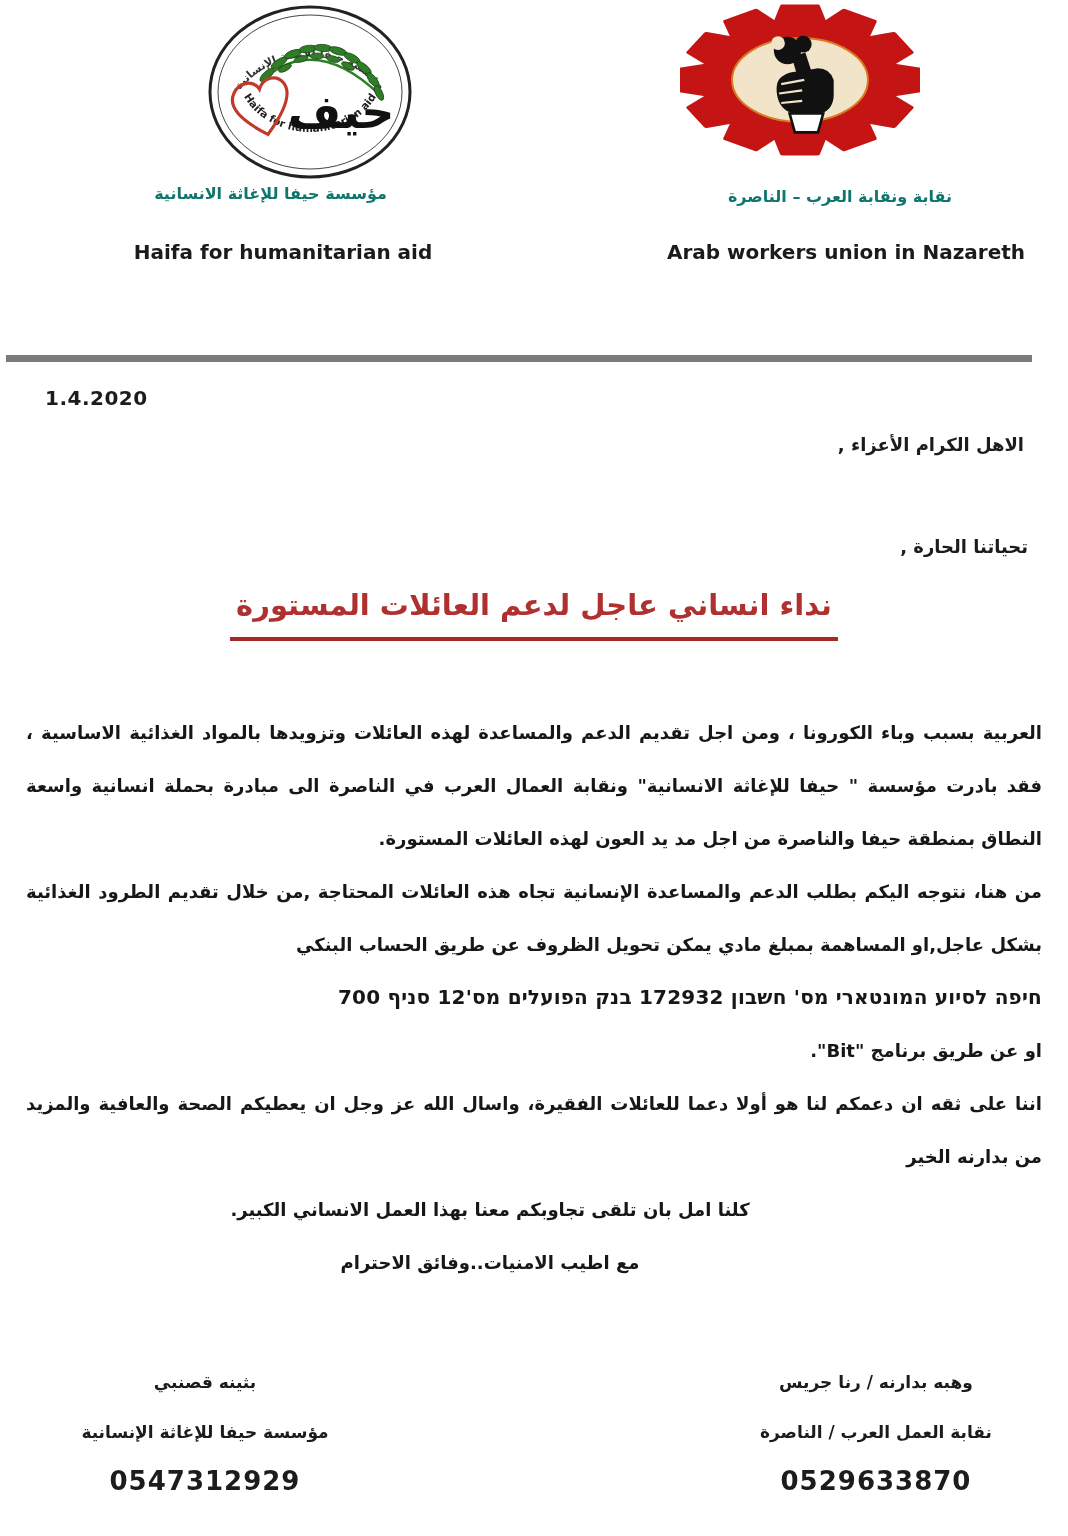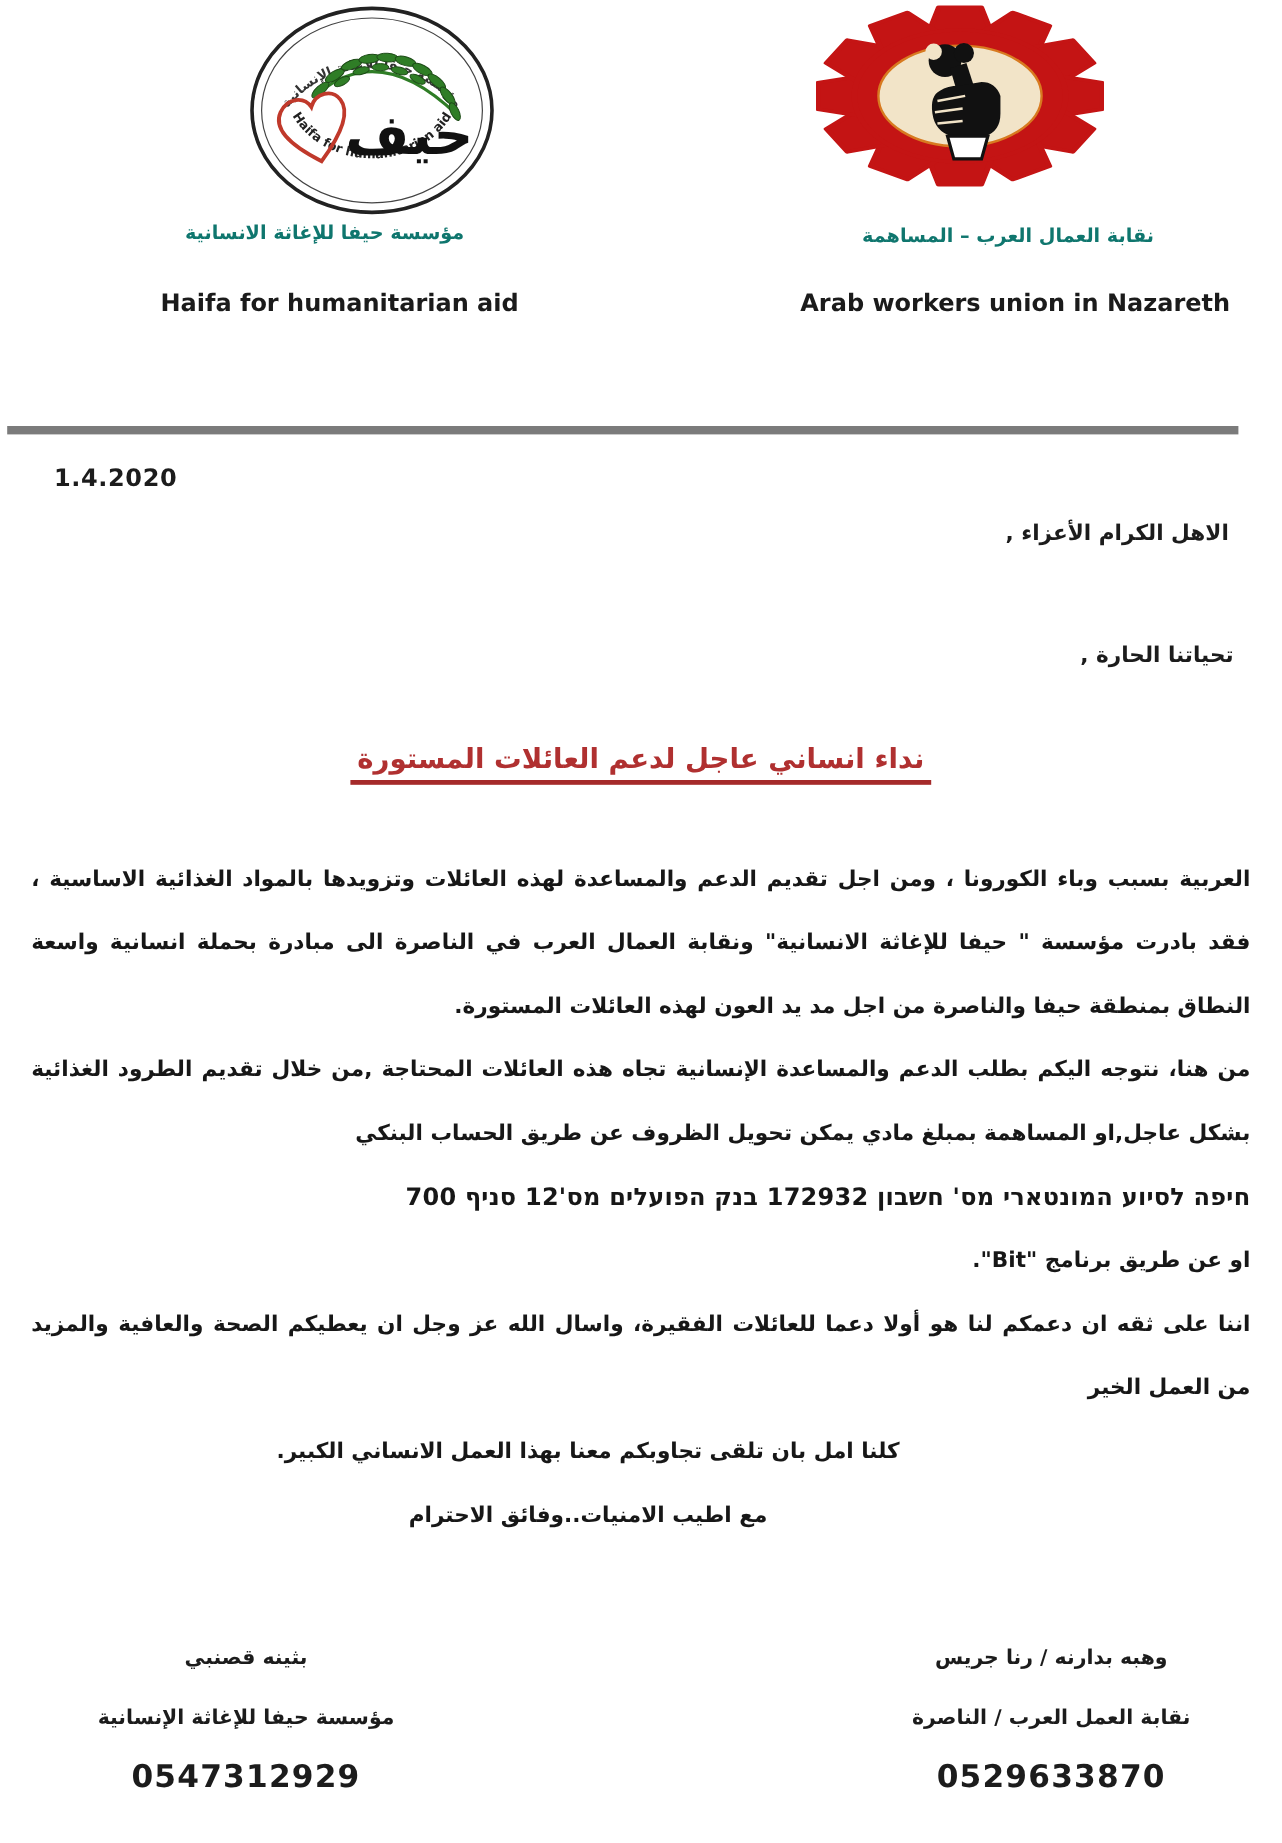--- a/index.html
+++ b/index.html
@@ -18,22 +18,22 @@
   
   .divider{position:absolute;top:355px;left:6px;width:1026px;height:7px;background:#7b7b7b;}
   
   .date{position:absolute;top:386px;left:9px;font-size:20px;font-weight:700;letter-spacing:.5px;margin-left:36px;}
   .greet{position:absolute;right:44px;font-size:18px;font-weight:700;direction:rtl;}
   .g1{top:434px;}
   .g2{top:536px;right:40px;}
   
   .title-wrap{position:absolute;top:588px;left:0;width:100%;text-align:center;direction:rtl;}
   .title-inner{
-    display:inline-block;font-size:23px;font-weight:700;color:#b03030;
-    border-bottom:4px solid #a52a2a;padding:0 6px 4px 6px;margin-top:32px;
+    display:inline-block;font-size:29px;font-weight:700;color:#b03030;
+    border-bottom:4px solid #a52a2a;padding:0 6px 15px 6px;
   }
   
   .body{position:absolute;top:706px;left:26px;right:26px;direction:rtl;
         font-size:18px;font-weight:700;color:#171717;}
   .line{line-height:53px;height:53px;white-space:nowrap;}
   .line.j{white-space:normal;text-align:justify;text-align-last:justify;}
   .line.r{text-align:right;}
   .line.c{text-align:center;padding-right:88px;}
   .line.heb{font-size:20px;text-align:right;letter-spacing:.2px;}
   
@@ -117,21 +117,21 @@
       <path d="M -6,-24 L 7,-28 L 18,6 L 4,10 Z" fill="#111111"></path>
 
       <path d="M -14,-6 Q -22,-2 -20,12 Q -18,26 -5,30 L 22,30 Q 34,26 34,12 L 34,-2 Q 30,-13 19,-13 L 1,-10 Q -8,-10 -14,-6 Z" fill="#111111"></path>
       <path d="M -16,2 L 6,-2" stroke="#f2e4c8" stroke-width="2" fill="none"></path>
       <path d="M -18,11 L 4,8" stroke="#f2e4c8" stroke-width="2" fill="none"></path>
       <path d="M -16,20 L 4,18" stroke="#f2e4c8" stroke-width="2" fill="none"></path>
 
       <path d="M -8,30 L 24,30 L 19,48 L -3,48 Z" fill="#ffffff" stroke="#111111" stroke-width="2.5"></path>
     </g>
   </svg>
-  <div class="org-ar union-ar">نقابة العمال العرب – المساهمة</div>
+  <div class="org-ar union-ar">نقابة ونقابة العرب – الناصرة</div>
   <div class="org-en union-en">Arab workers union in Nazareth</div>
 
   <div class="divider"></div>
 
   <div class="date">1.4.2020</div>
   <div class="greet g1">الاهل الكرام الأعزاء ,</div>
   <div class="greet g2">تحياتنا الحارة ,</div>
 
   <div class="title-wrap">
     <span class="title-inner">نداء انساني عاجل لدعم العائلات المستورة</span>
@@ -139,21 +139,21 @@
 
   <div class="body">
     <div class="line j">العربية بسبب وباء الكورونا ، ومن اجل تقديم الدعم والمساعدة لهذه العائلات وتزويدها بالمواد الغذائية الاساسية ،</div>
     <div class="line j">فقد بادرت مؤسسة " حيفا للإغاثة الانسانية" ونقابة العمال العرب في الناصرة الى مبادرة بحملة انسانية واسعة</div>
     <div class="line r">النطاق بمنطقة حيفا والناصرة من اجل مد يد العون لهذه العائلات المستورة.</div>
     <div class="line j">من هنا، نتوجه اليكم بطلب الدعم والمساعدة الإنسانية تجاه هذه العائلات المحتاجة ,من خلال تقديم الطرود الغذائية</div>
     <div class="line r">بشكل عاجل,او المساهمة بمبلغ مادي يمكن تحويل الظروف عن طريق الحساب البنكي</div>
     <div class="line heb">חיפה לסיוע המונטארי מס' חשבון 172932 בנק הפועלים מס'12 סניף 700</div>
     <div class="line r">او عن طريق برنامج "Bit".</div>
     <div class="line j">اننا على ثقه ان دعمكم لنا هو أولا دعما للعائلات الفقيرة، واسال الله عز وجل ان يعطيكم الصحة والعافية والمزيد</div>
-    <div class="line r">من العمل الخير</div>
+    <div class="line r">من بدارنه الخير</div>
     <div class="line c">كلنا امل بان تلقى تجاوبكم معنا بهذا العمل الانساني الكبير.</div>
     <div class="line c">مع اطيب الامنيات..وفائق الاحترام</div>
   </div>
 
   <div class="sig sig-left">
     <div class="sig-name">بثينه قصنبي</div>
     <div class="sig-org">مؤسسة حيفا للإغاثة الإنسانية</div>
     <div class="sig-phone">0547312929</div>
   </div>
   <div class="sig sig-right">

